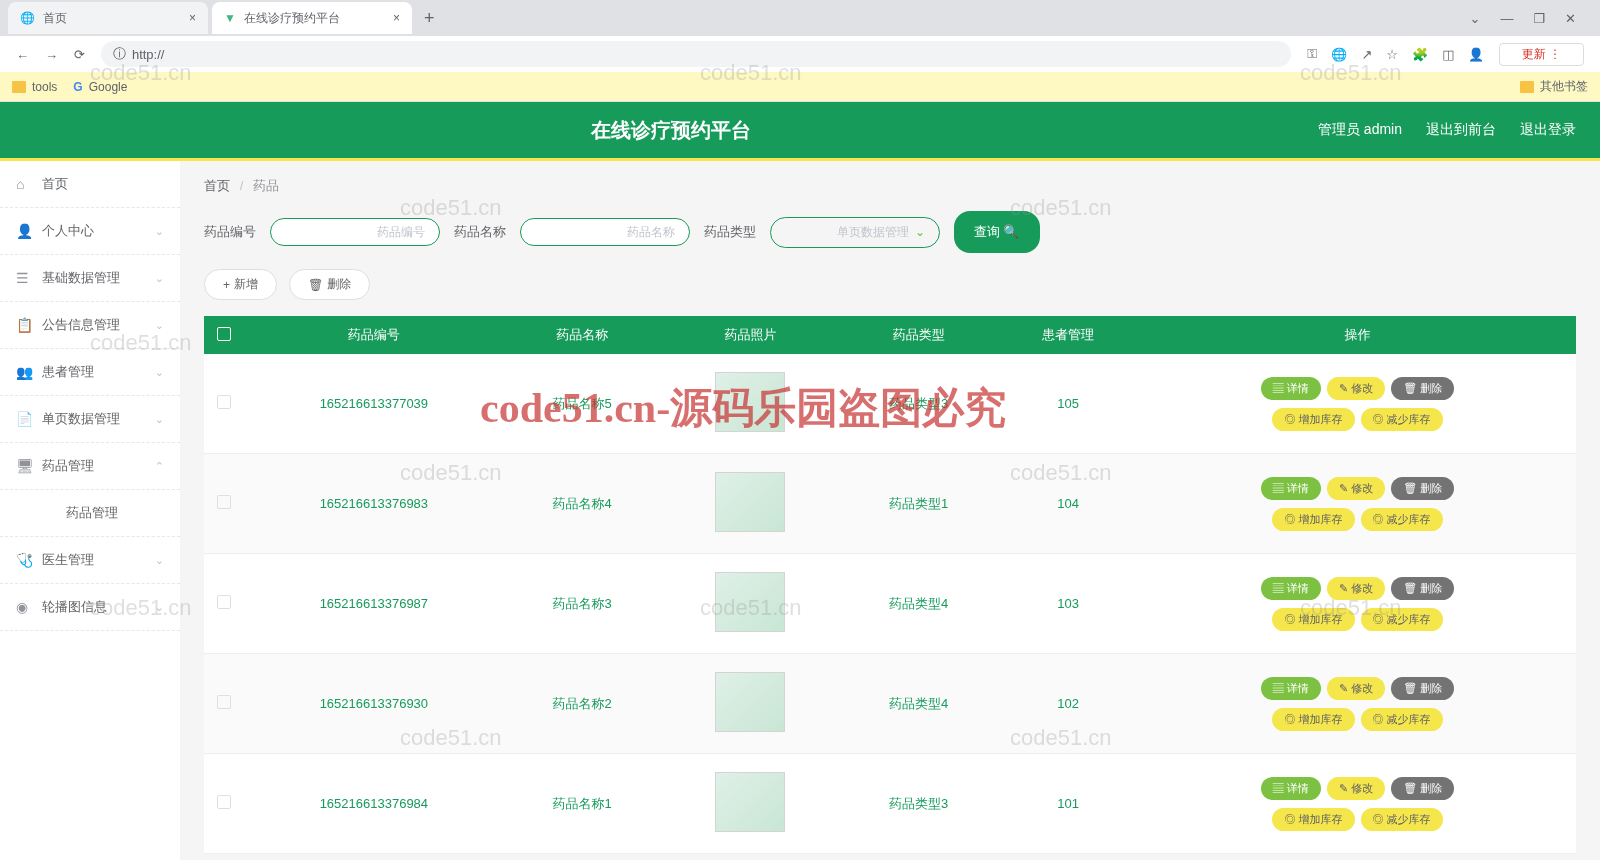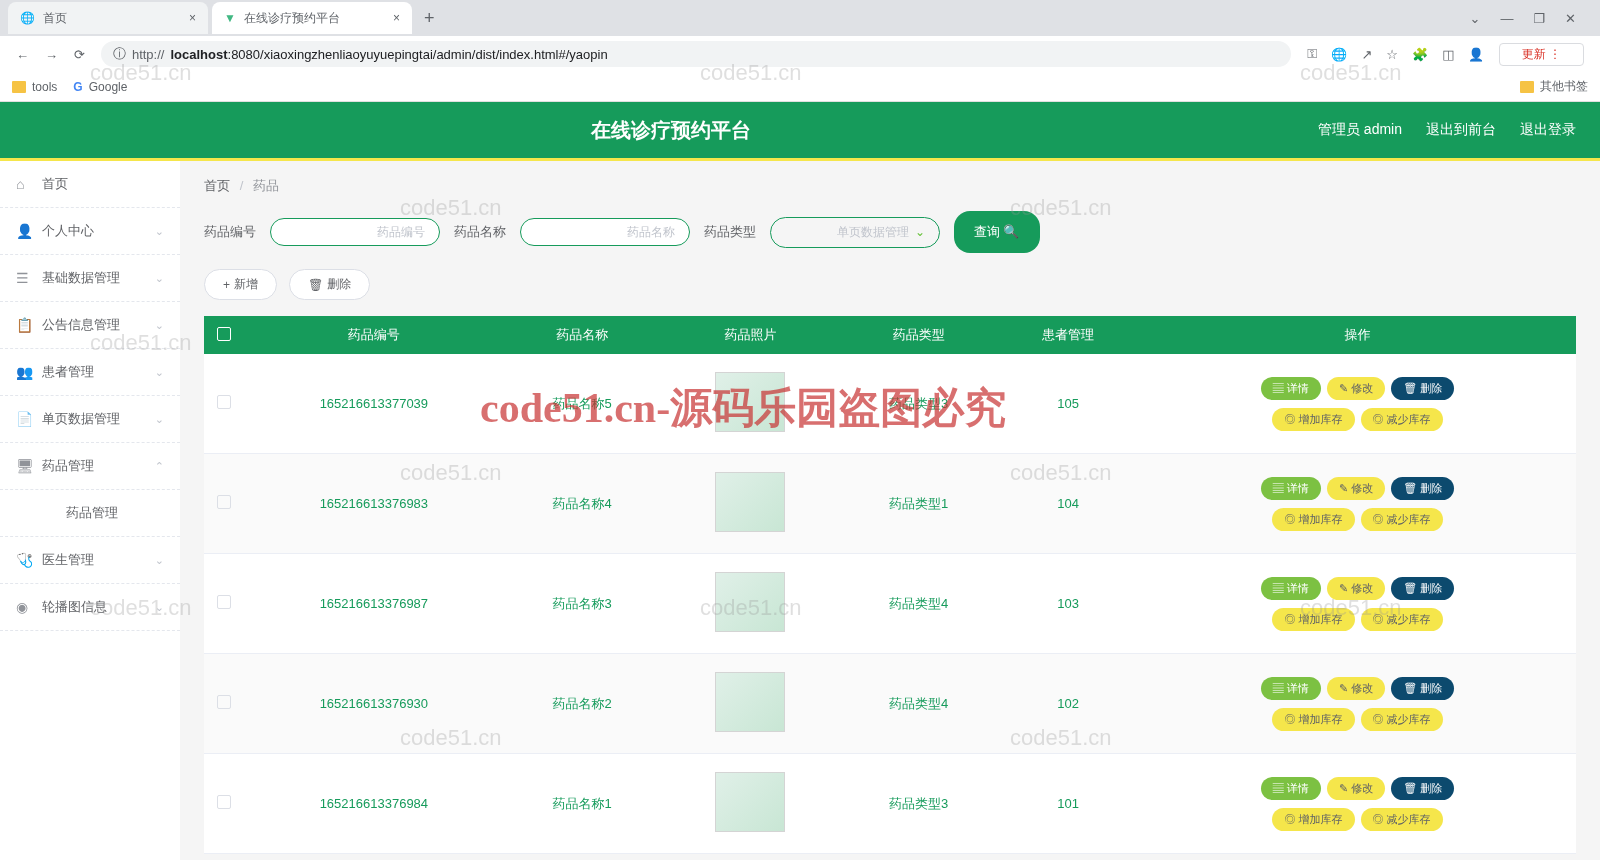--- a/index.html
+++ b/index.html
@@ -16,21 +16,21 @@
 .window-controls span { cursor: pointer; }
 
 .addr-bar { display: flex; align-items: center; height: 36px; background: #fff; padding: 0 8px; gap: 8px; }
 .nav-icons { display: flex; gap: 16px; color: #5f6368; padding: 0 8px; }
 .nav-icons span { cursor: pointer; }
 .url-box { flex: 1; display: flex; align-items: center; gap: 6px; background: #f1f3f4; border-radius: 14px; padding: 4px 12px; font-size: 13px; color: #5f6368; }
 .url-box .url-text { color: #202124; }
 .addr-right { display: flex; gap: 14px; align-items: center; color: #5f6368; padding: 0 8px; }
 .update-btn { border: 1px solid #dadce0; border-radius: 4px; padding: 2px 22px; color: #d93025; font-size: 12px; cursor: pointer; }
 
-.bookmark-bar { display: flex; align-items: center; height: 30px; background: #ffffff; padding: 0 12px; gap: 16px; font-size: 12px; color: #5f6368; border-bottom: 1px solid #e0e0e0; }
+.bookmark-bar { display: flex; align-items: center; height: 30px; background: #fef9c3; padding: 0 12px; gap: 16px; font-size: 12px; color: #5f6368; border-bottom: 1px solid #e0e0e0; }
 .bookmark-bar .bookmark { display: flex; align-items: center; gap: 6px; cursor: pointer; }
 .bookmark-bar .spacer { flex: 1; }
 .folder-icon { width: 14px; height: 12px; background: #f6c344; display: inline-block; border-radius: 1px; }
 
 
 .app-header { background: #169b5b; color: #fff; height: 56px; display: flex; align-items: center; padding: 0 24px; }
 .app-title { flex: 1; text-align: center; font-size: 20px; font-weight: bold; }
 .app-header-right { display: flex; gap: 24px; font-size: 14px; }
 .app-header-right span { cursor: pointer; }
 
@@ -68,21 +68,21 @@
 .table tbody td { padding: 18px 8px; text-align: center; font-size: 13px; color: #169b5b; vertical-align: middle; }
 .cb { width: 14px; height: 14px; border: 1px solid #dcdfe6; display: inline-block; border-radius: 2px; cursor: pointer; }
 .cb.header { border-color: #fff; }
 .img-placeholder { width: 70px; height: 60px; background: linear-gradient(135deg,#e0f0e8,#c8e6d4); display: inline-block; border: 1px solid #d4d4d4; }
 
 .op-cell { display: flex; flex-direction: column; gap: 8px; align-items: center; }
 .op-row { display: flex; gap: 6px; justify-content: center; }
 .pill { border-radius: 14px; padding: 4px 12px; font-size: 11px; cursor: pointer; border: none; display: inline-flex; align-items: center; gap: 3px; white-space: nowrap; }
 .pill.green { background: #7cc142; color: #fff; }
 .pill.yellow { background: #f5e64b; color: #606266; }
-.pill.darkgreen { background: #0c4a6e; color: #fff; }
+.pill.darkgreen { background: #737373; color: #fff; }
 .pill.yellow-outline { background: #f5e64b; color: #606266; }
 
 .watermark { position: fixed; color: rgba(200,50,50,0.7); font-size: 42px; font-weight: bold; pointer-events: none; z-index: 1000; top: 380px; left: 480px; font-family: "SimSun", serif; }
 .wm-small { position: fixed; color: rgba(150,150,150,0.3); font-size: 22px; pointer-events: none; z-index: 999; }
 </style>
 </head>
 <body>
 
 <div class="browser-chrome">
   <div class="tab-bar">
@@ -106,21 +106,20 @@
   </div>
   <div class="addr-bar">
     <div class="nav-icons">
       <span>←</span>
       <span>→</span>
       <span>⟳</span>
     </div>
     <div class="url-box">
       <span>ⓘ</span>
       <span>http://</span>
-        <span class="url-text"><b>localhost</b><span>:8080/xiaoxingzhenliaoyuyuepingtai/admin/dist/index.html#/yaopin</span></span>
     </div>
     <div class="addr-right">
       <span>⚿</span>
       <span>🌐</span>
       <span>↗</span>
       <span>☆</span>
       <span>🧩</span>
       <span>◫</span>
       <span>👤</span>
       <span class="update-btn"><span>更新</span> ⋮</span>

